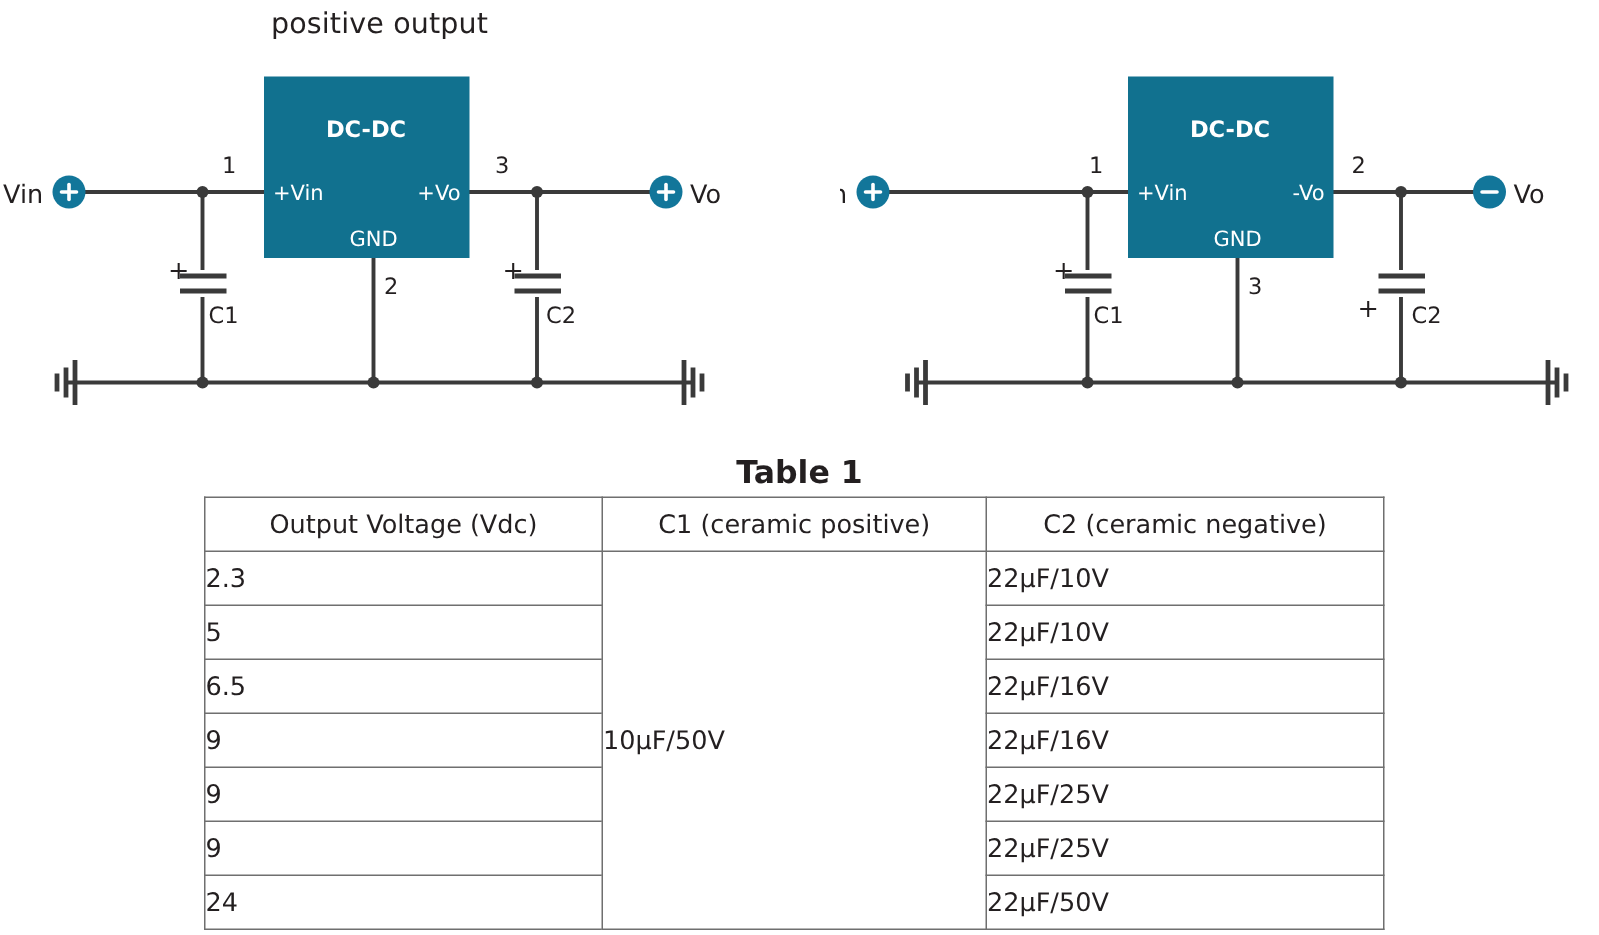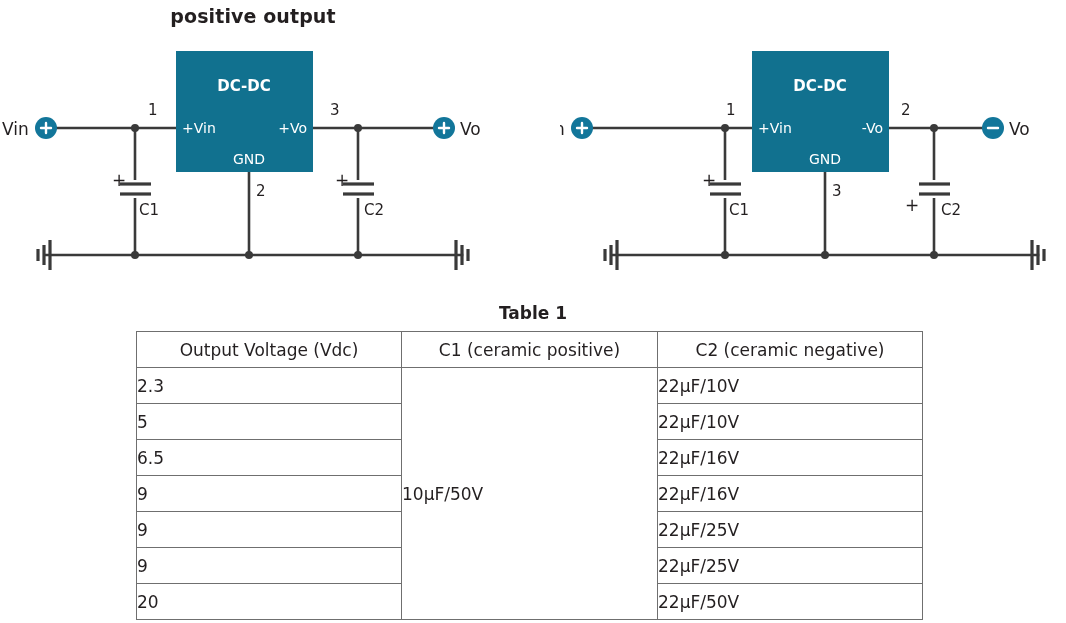--- a/index.html
+++ b/index.html
@@ -13,21 +13,21 @@
     font-family: "DejaVu Sans", sans-serif;
     color: #231f20;
     position: relative;
     overflow: hidden;
   }
   .page { position: relative; width: 1066px; height: 623px; }
 
   .diagram-title {
     position: absolute;
     font-size: 19px;
-    font-weight: bold;
+    font-weight: normal;
     color: #231f20;
     text-align: center;
     letter-spacing: 0.1px;
   }
   #title-left  { left: 0px;   top: 5px;  width: 506px; }
   #title-right { left: 560px; top: 5px;  width: 506px; }
 
   svg.circuit { position: absolute; top: 0; left: 0; }
 
   .wire      { stroke: #3a3a3a; stroke-width: 2.6; fill: none; stroke-linecap: square; }
@@ -43,21 +43,21 @@
   .lbl       { fill: #231f20; font-family: "DejaVu Sans", sans-serif; font-size: 17px; }
   .lbl-small { fill: #231f20; font-family: "DejaVu Sans", sans-serif; font-size: 15px; }
   .lbl-pin   { fill: #231f20; font-family: "DejaVu Sans", sans-serif; font-size: 15px; }
   .lbl-plus  { fill: #231f20; font-family: "DejaVu Sans", sans-serif; font-size: 17px; }
 
   
   #table-title {
     position: absolute;
     left: 0; top: 303px; width: 1066px;
     text-align: center;
-    font-size: 17px;
+    font-size: 21px;
     font-weight: bold;
     color: #231f20;
   }
   #spec-table {
     position: absolute;
     left: 136px;
     top: 331px;
     width: 786px;
     border-collapse: collapse;
     table-layout: fixed;
@@ -255,19 +255,19 @@
       </tr>
       <tr>
         <td>9</td>
         <td>22µF/25V</td>
       </tr>
       <tr>
         <td>9</td>
         <td>22µF/25V</td>
       </tr>
       <tr>
-        <td>20</td>
+        <td>24</td>
         <td>22µF/50V</td>
       </tr>
     </tbody>
   </table>
 
 </div>
 
 </body></html>

